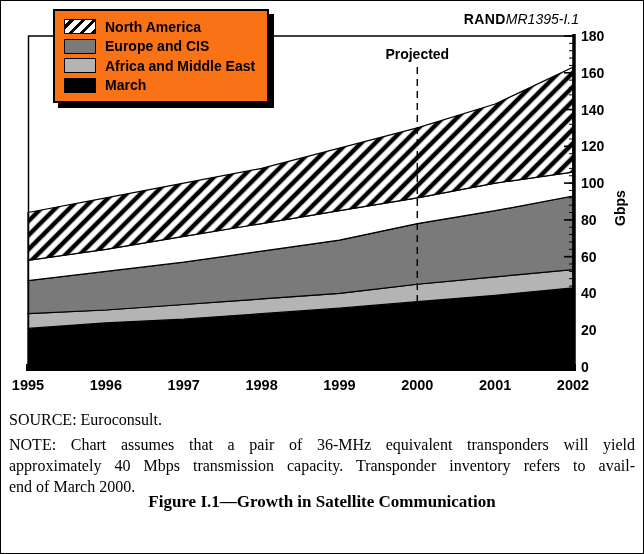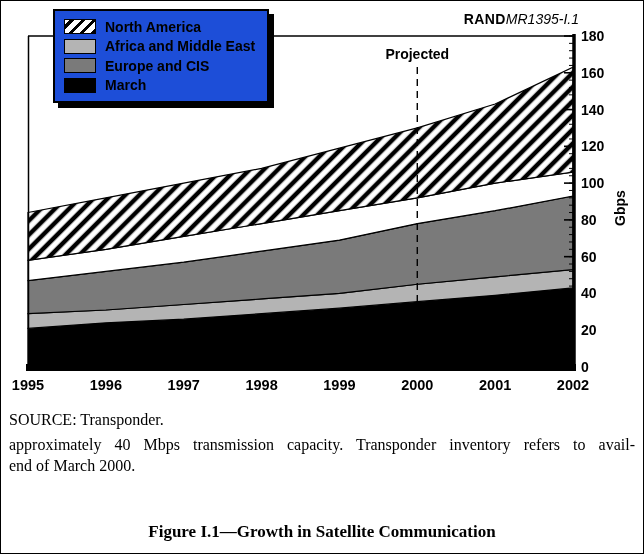--- a/index.html
+++ b/index.html
@@ -1,37 +1,37 @@
 <!DOCTYPE html>
 <html><head>
 <meta charset="utf-8">
 <style>
   html,body{margin:0;padding:0;background:#fff;}
   .page{position:relative;width:644px;height:554px;box-sizing:border-box;border:1px solid #000;
         background:#fff;overflow:hidden;font-family:"Liberation Sans",sans-serif;color:#000;}
   #chart{position:absolute;top:0;left:0;}
   .lbl{font:bold 14px "Liberation Sans",sans-serif;fill:#000;}
   .year{font-size:14.5px;}
-  .legend{position:absolute;left:52px;top:8px;z-index:2;background:#1d4ed8;border:2px solid #000;
+  .legend{position:absolute;left:52px;top:8px;z-index:2;background:#f97316;border:2px solid #000;
           box-shadow:5px 5px 0 #000;padding:6px 12px 6px 9px;}
   .legend-row{display:flex;align-items:center;height:19.5px;}
   .swatch{width:32px;height:15px;border:1px solid #000;flex:none;box-sizing:border-box;}
   .sw-hatch{background:repeating-linear-gradient(-45deg,#000 0 3px,#fff 3px 8px);}
   .sw-white{background:#fff;}
   .sw-dark{background:#7a7a7a;}
   .sw-light{background:#b4b4b4;}
   .sw-black{background:#000;}
   .legend-label{margin-left:9px;font-weight:bold;font-size:14px;white-space:nowrap;}
   .rand{position:absolute;top:13px;right:64px;z-index:2;font-size:14px;line-height:11px;}
   .rand .rb{font-weight:bold;letter-spacing:.4px;}
   .rand .ri{font-style:italic;}
   .src{position:absolute;left:8px;right:8px;top:410px;font:16px "Liberation Serif",serif;}
   .note{position:absolute;left:8px;right:8px;top:433px;font:16px "Liberation Serif",serif;line-height:21px;}
   .jline{text-align:justify;text-align-last:justify;}
-  .caption{position:absolute;left:0;right:0;top:521px;text-align:center;
+  .caption{position:absolute;left:0;right:0;top:491px;text-align:center;
            font:bold 17px "Liberation Serif",serif;}
 </style>
 </head>
 <body>
 
 <div class="page">
 
   <svg id="chart" width="644" height="400" viewBox="0 0 644 400">
       <defs>
         <pattern id="hatchp" width="10" height="10" patternUnits="userSpaceOnUse" patternTransform="rotate(-45)">
@@ -126,37 +126,38 @@
       <text x="572" y="389" text-anchor="middle" class="lbl year">2002</text>
       <text x="624" y="207" text-anchor="middle" class="lbl" transform="rotate(-90 624 207)">Gbps</text>
     </svg>
 
   <div class="legend">
     <div class="legend-row">
       <span class="swatch sw-hatch"></span>
       <span class="legend-label">North America</span>
     </div>
     <div class="legend-row">
+      <span class="swatch sw-dark"></span>
+      <span class="legend-label">Europe and CIS</span>
+    </div>
+    <div class="legend-row">
       <span class="swatch sw-light"></span>
       <span class="legend-label">Africa and Middle East</span>
-    </div>
-    <div class="legend-row">
-      <span class="swatch sw-dark"></span>
-      <span class="legend-label">Europe and CIS</span>
     </div>
     <div class="legend-row">
       <span class="swatch sw-black"></span>
       <span class="legend-label">March</span>
     </div>
   </div>
 
   <div class="rand"><span class="rb">RAND</span><span class="ri">MR1395-I.1</span></div>
 
-  <div class="src">SOURCE:  Transponder.</div>
+  <div class="src">SOURCE:  Euroconsult.</div>
 
   <div class="note">
+    <div class="jline">NOTE:  Chart assumes that a pair of 36-MHz equivalent transponders will yield</div>
     <div class="jline">approximately 40 Mbps transmission capacity.  Transponder inventory refers to avail-</div>
     <div>end of March 2000.</div>
   </div>
 
   <div class="caption">Figure I.1—Growth in Satellite Communication</div>
 
 </div>
 
 </body></html>

